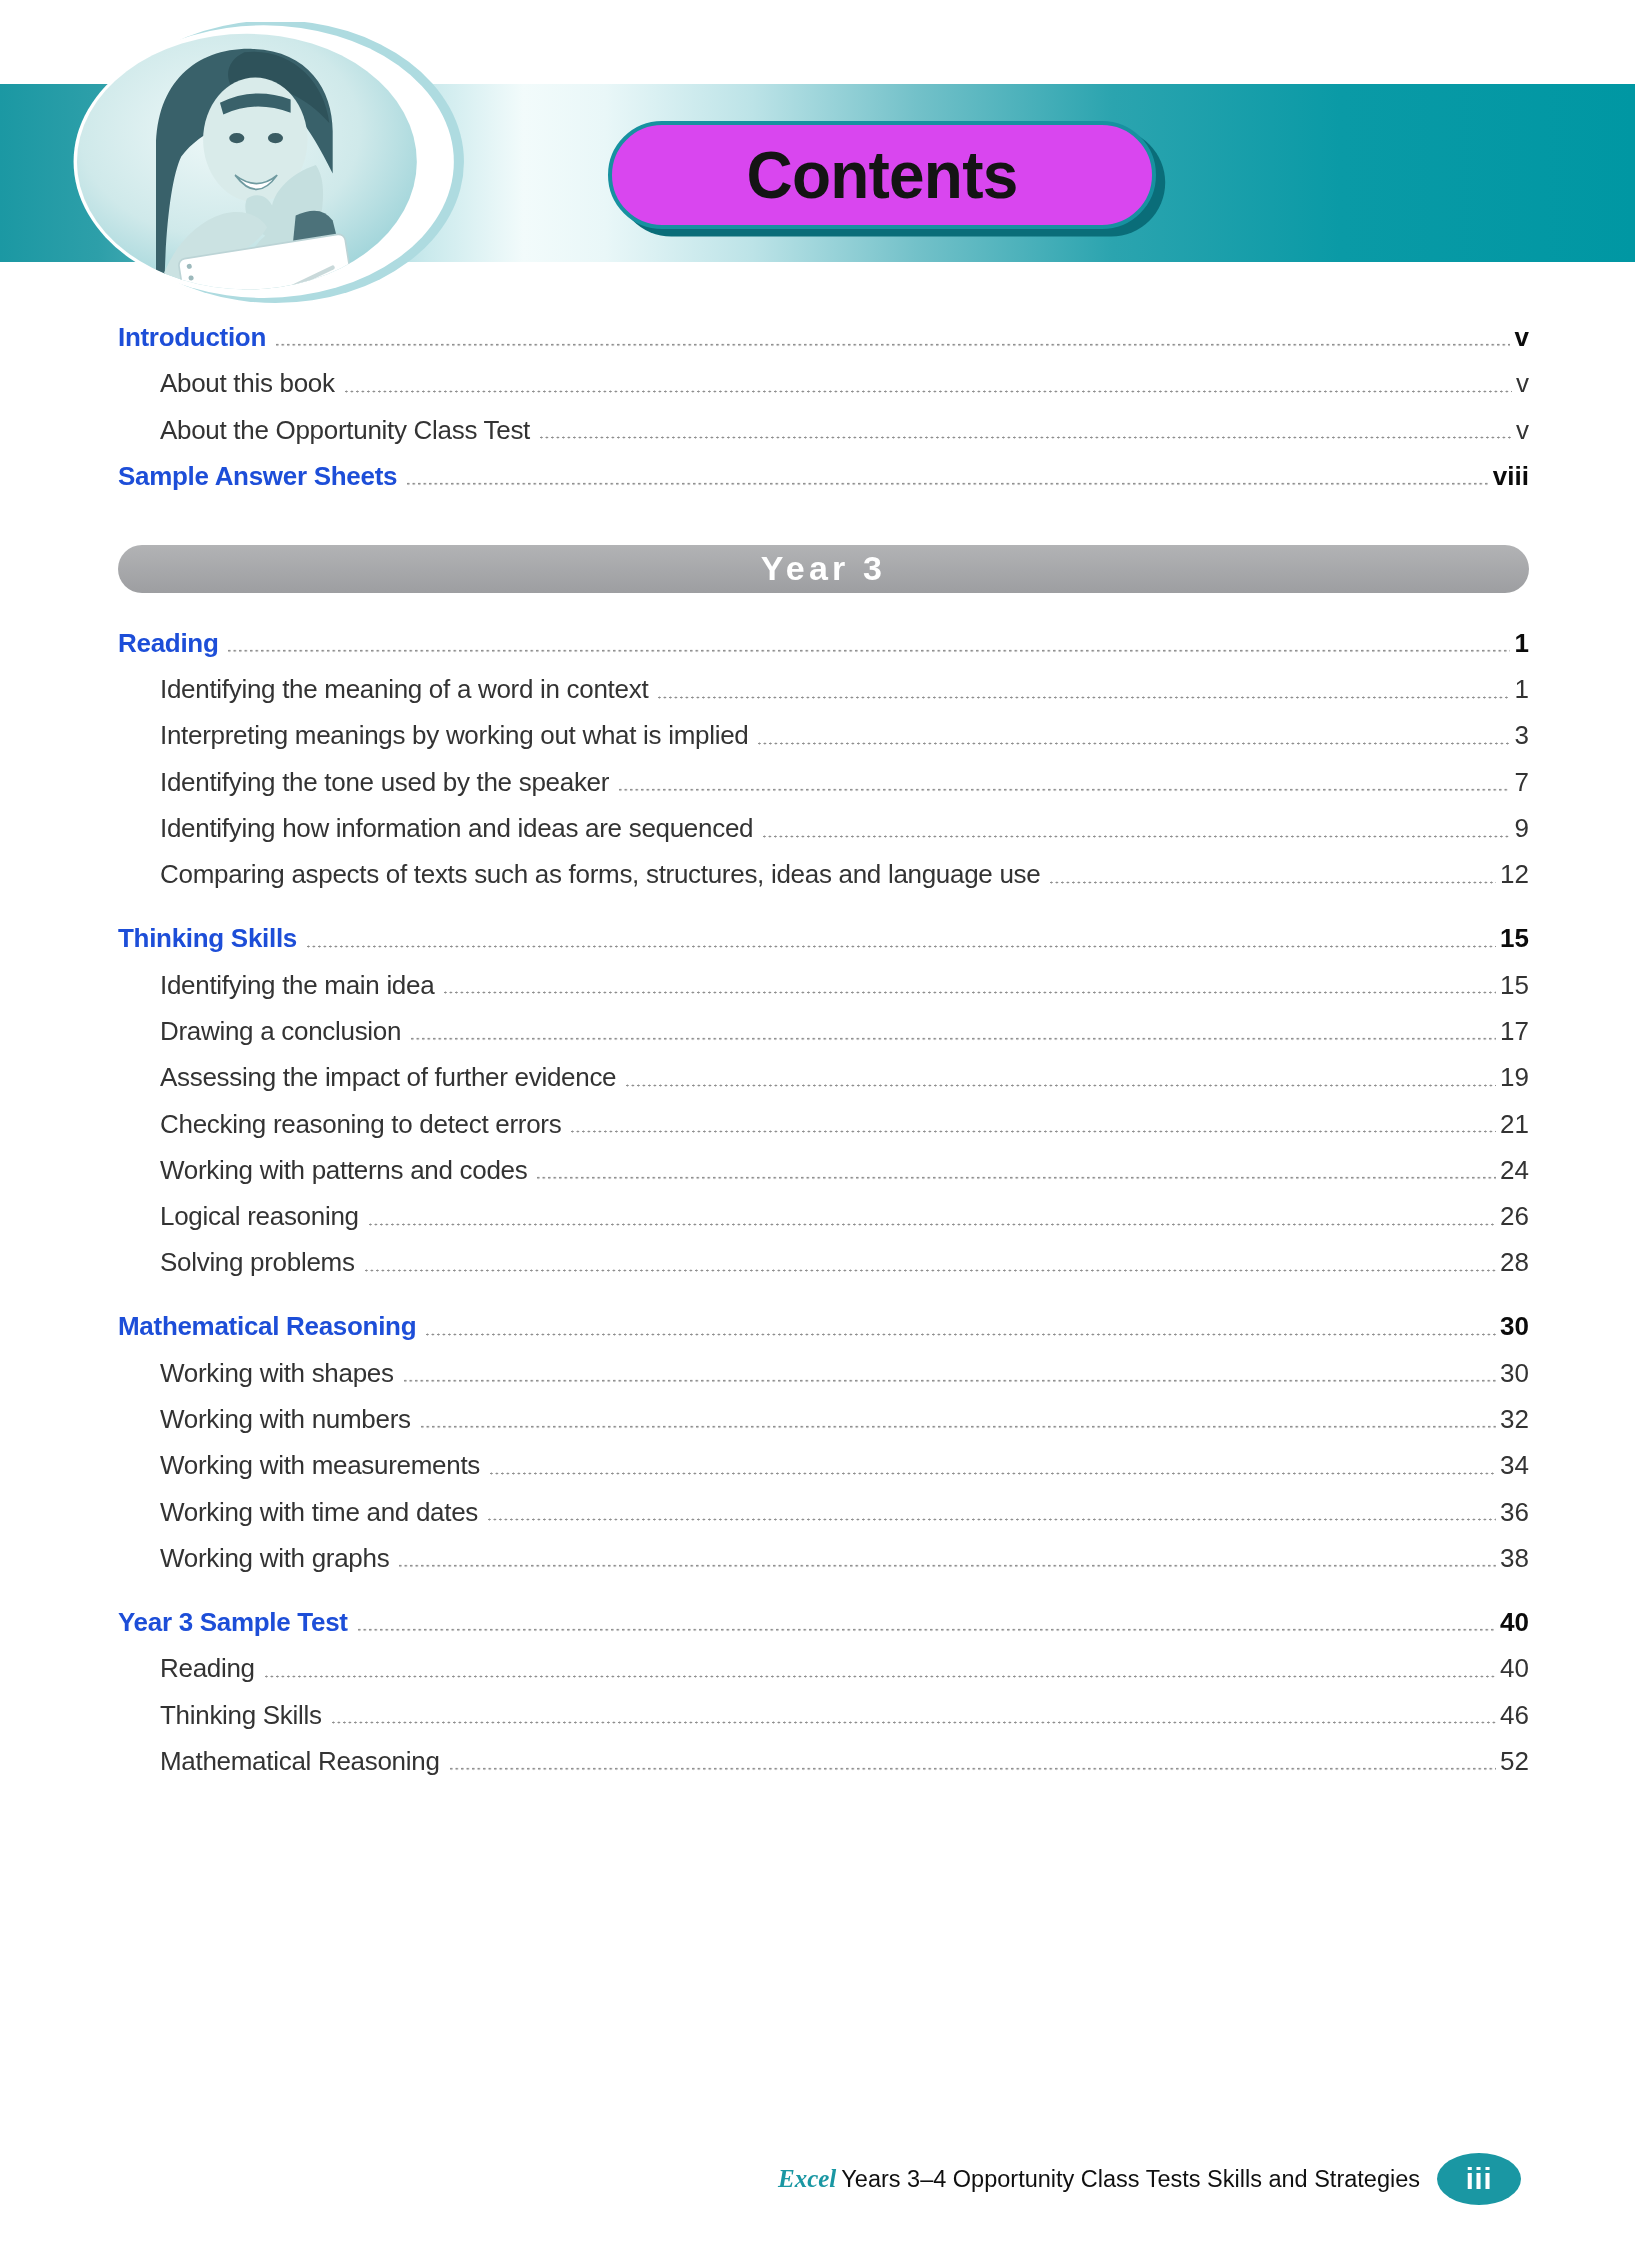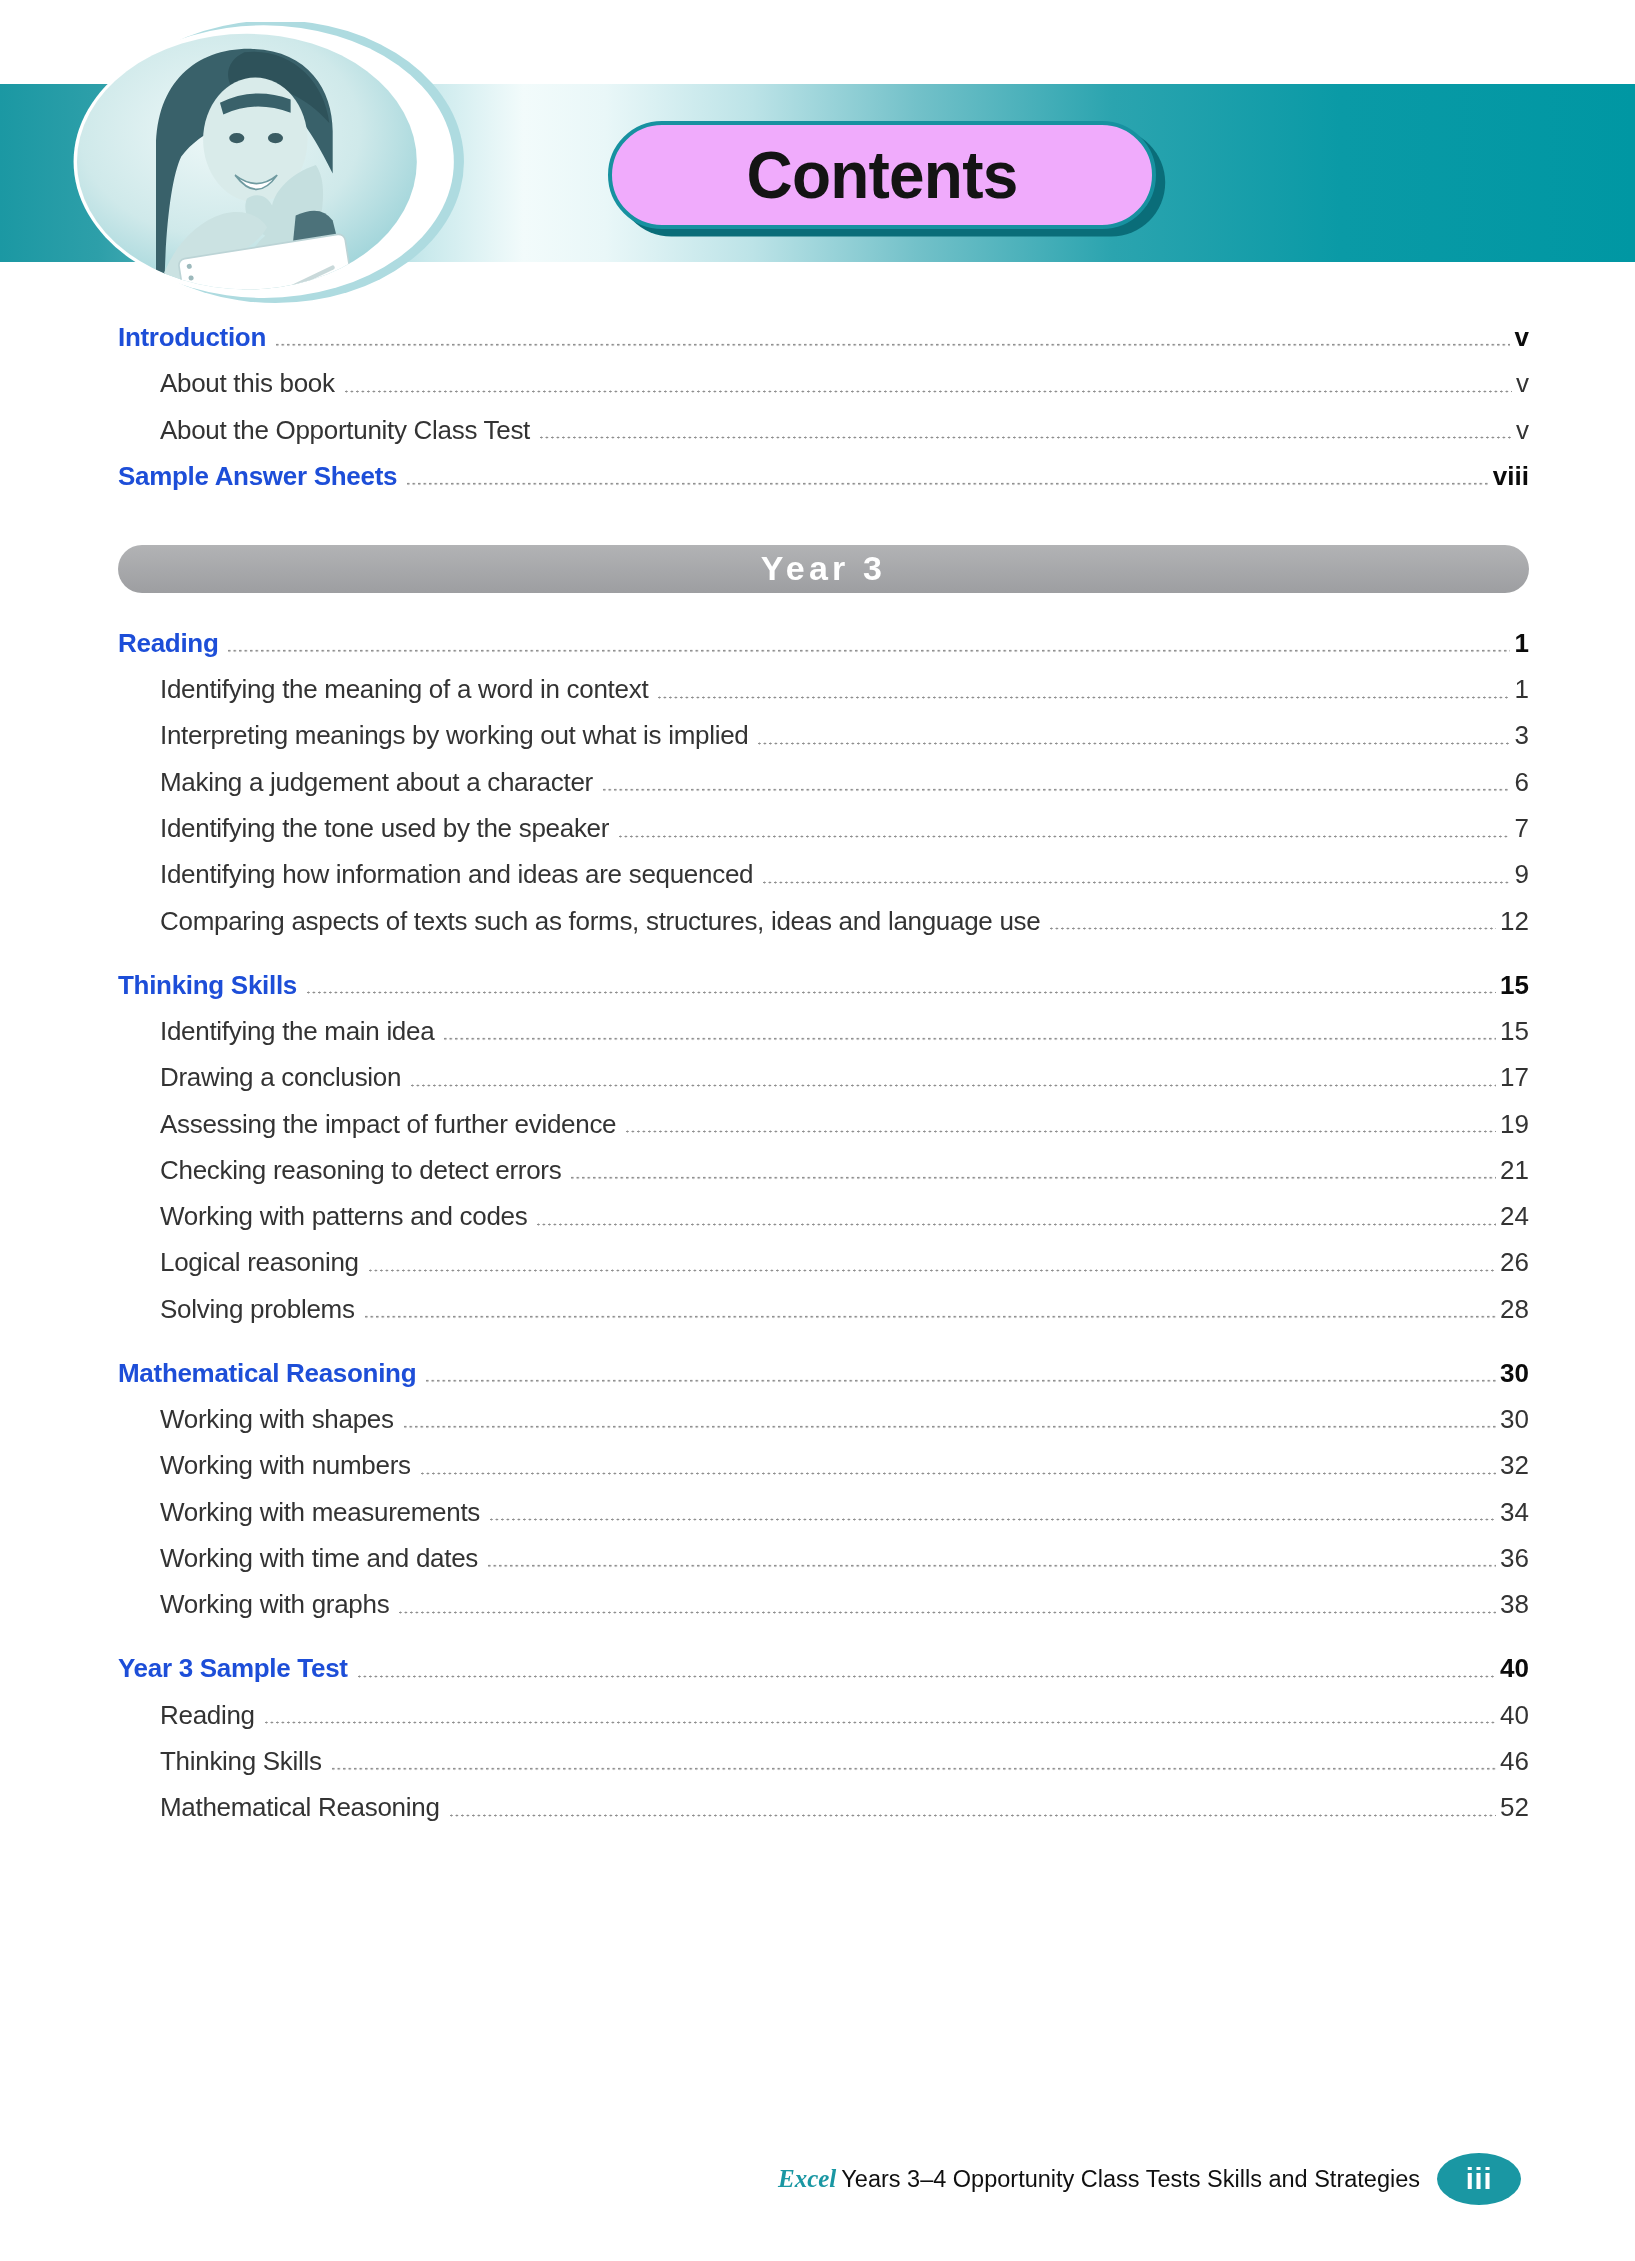--- a/index.html
+++ b/index.html
@@ -21,21 +21,21 @@
   .band{
     position:absolute;left:0;top:84px;width:1636px;height:178px;
     background:linear-gradient(90deg,
       #1b98a3 0%, #2d9fa9 6%, #6fbfc6 16%, #c9e9ec 26%,
       #f2fbfb 32%, #e9f7f8 37%, #bce3e7 46%, #73c1c9 56%,
       #2ba4af 68%, #0a9aa6 82%, #0097a3 100%);
   }
   .photo-wrap{position:absolute;left:55px;top:22px;width:409px;height:281px;}
   .contents-pill{
     position:absolute;left:608px;top:121px;width:548px;height:108px;
-    background:#f0abfc;border:4.2px solid var(--teal-border);border-radius:55px;
+    background:#d946ef;border:4.2px solid var(--teal-border);border-radius:55px;
     box-shadow:9.2px 7.6px 0 var(--teal-dark);
     display:flex;align-items:center;justify-content:center;
   }
   .contents-pill h1{
     font-size:64px;font-weight:800;letter-spacing:-0.8px;color:#141414;
     transform:scaleY(1.04);
   }
   
   .toc{position:absolute;left:118px;top:324px;width:1411px;}
   .toc-row{display:flex;align-items:flex-end;margin-bottom:19.3px;}
@@ -178,25 +178,20 @@
           <span class="lbl">Identifying the meaning of a word in context</span>
           <span class="leader"></span>
           <span class="pg">1</span>
         </div>
         <div class="toc-row level2">
           <span class="lbl">Interpreting meanings by working out what is implied</span>
           <span class="leader"></span>
           <span class="pg">3</span>
         </div>
         <div class="toc-row level2">
-          <span class="lbl">Making a judgement about a character</span>
-          <span class="leader"></span>
-          <span class="pg">6</span>
-        </div>
-        <div class="toc-row level2">
           <span class="lbl">Identifying the tone used by the speaker</span>
           <span class="leader"></span>
           <span class="pg">7</span>
         </div>
         <div class="toc-row level2">
           <span class="lbl">Identifying how information and ideas are sequenced</span>
           <span class="leader"></span>
           <span class="pg">9</span>
         </div>
         <div class="toc-row level2">

